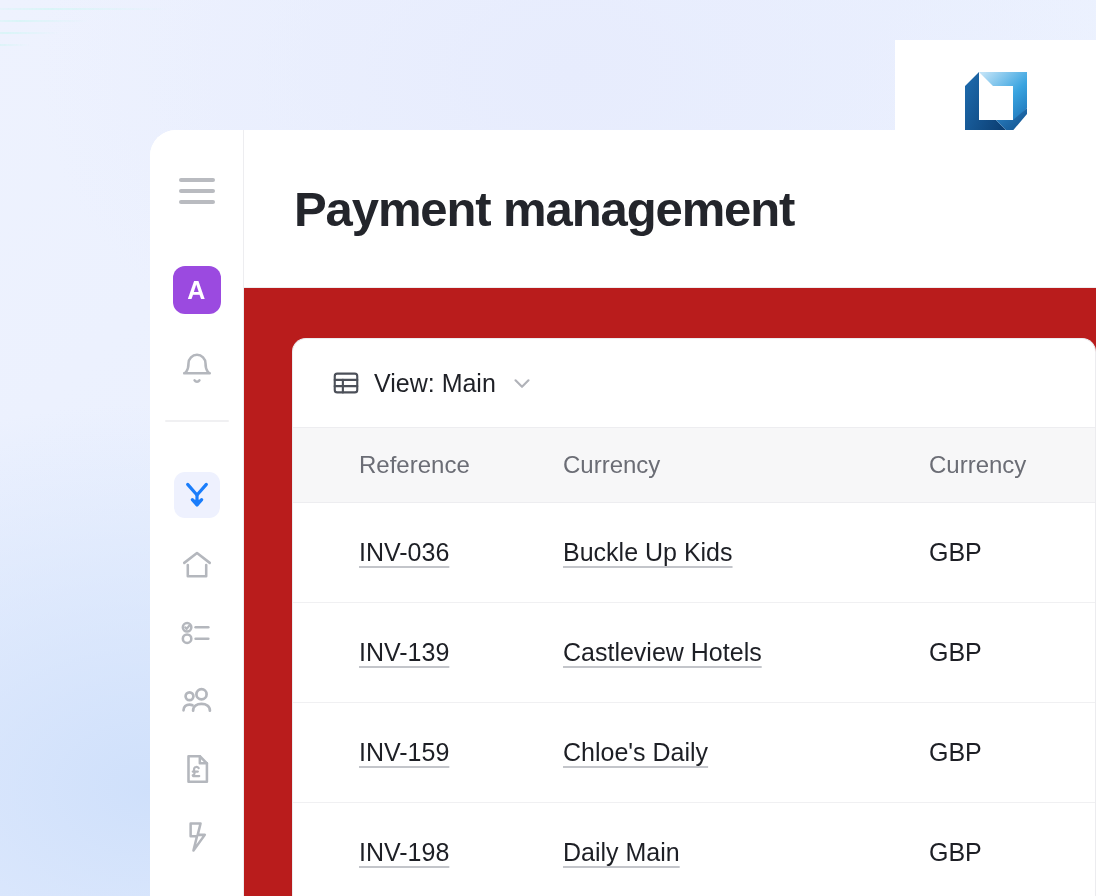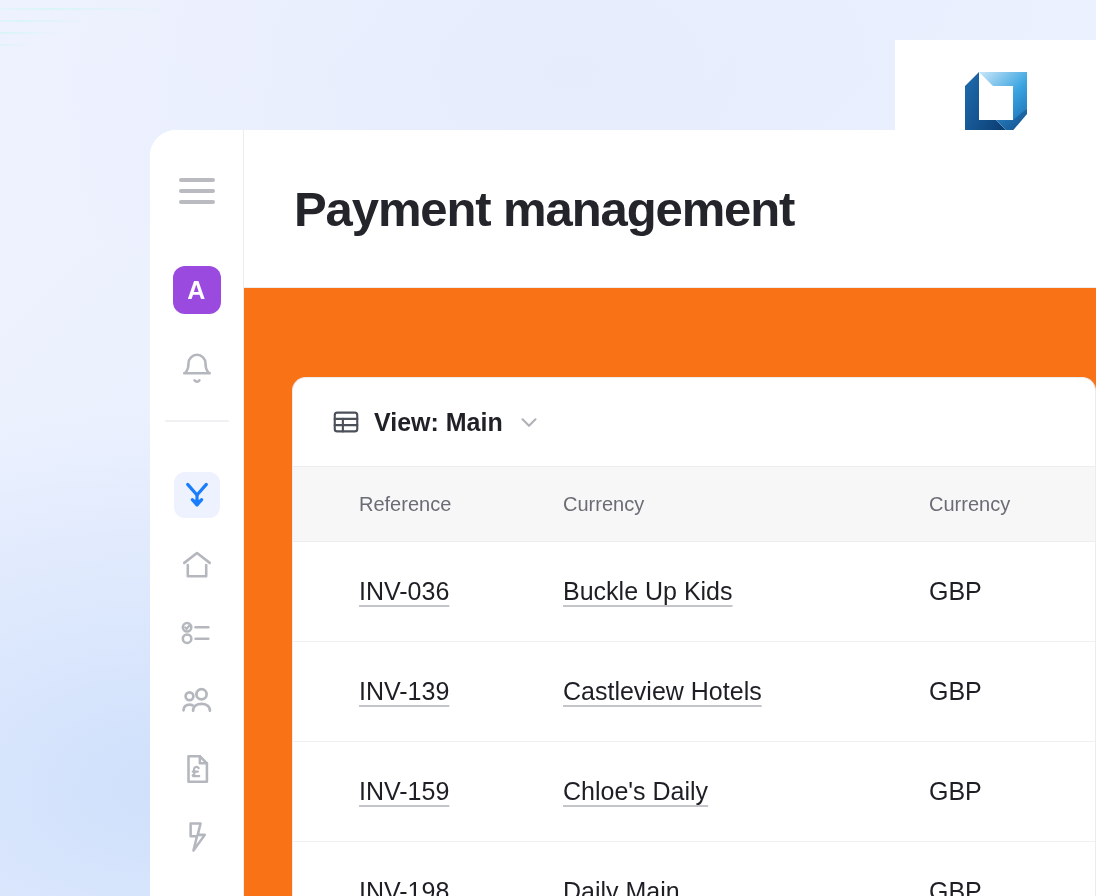--- a/index.html
+++ b/index.html
@@ -127,22 +127,21 @@
     background: #f0f0f2;
     border-radius: 2px;
   }
 
   
   #main {
     flex: 1 1 auto;
     display: flex;
     flex-direction: column;
     min-width: 0;
-    background: #f97316;
-    gap: 39px;
+    background: #b91c1c;
   }
   #page-header {
     background: #ffffff;
     border-bottom: 1px solid #ededf0;
     height: 158px;
     flex: 0 0 158px;
     display: flex;
     align-items: center;
     padding-left: 50px;
   }
@@ -171,21 +170,20 @@
     overflow: hidden;
     box-shadow: 0 1px 2px rgba(20,25,40,.04);
   }
 
   #toolbar {
     height: 88px;
     display: flex;
     align-items: center;
     padding-left: 38px;
     gap: 44px;
-    font-weight: bold;
   }
   .tool {
     display: flex;
     align-items: center;
     gap: 13px;
     white-space: nowrap;
   }
   .tool .tool-ico { display: flex; color: #4c5059; }
   .tool.muted .tool-ico { color: #88898f; }
   .tool-label {
@@ -197,21 +195,21 @@
 
   
   table {
     width: 100%;
     border-collapse: collapse;
     table-layout: fixed;
   }
   thead tr { background: #f7f7f8; }
   thead th {
     height: 75px;
-    font-size: 20px;
+    font-size: 24px;
     font-weight: normal;
     color: #6b6d75;
     text-align: left;
     border-top: 1px solid #ededf0;
     border-bottom: 1px solid #ededf0;
   }
   tbody td {
     height: 100px;
     font-size: 25px;
     color: #1d1f25;

